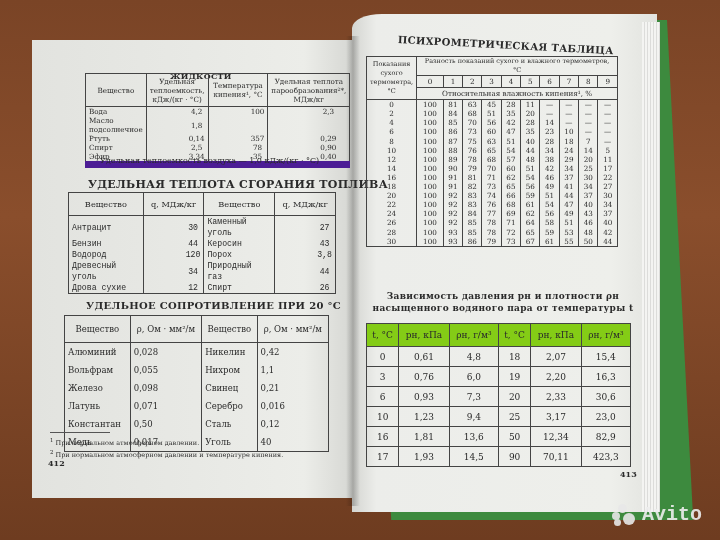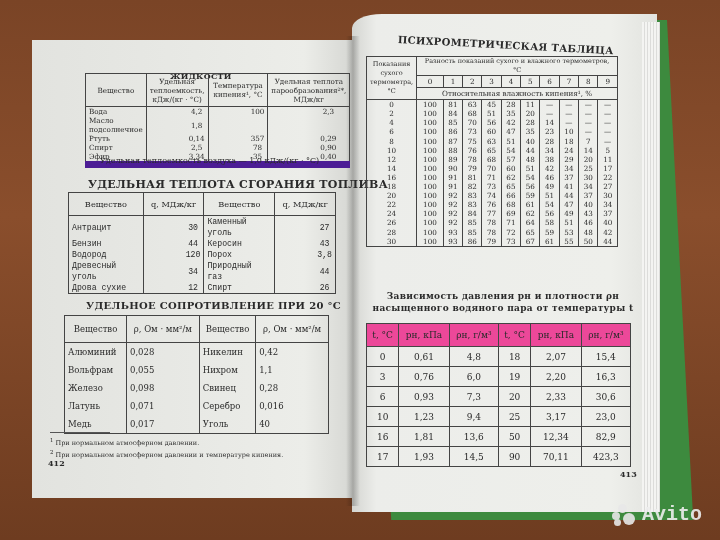--- a/index.html
+++ b/index.html
@@ -29,21 +29,21 @@
   .tbl-res{position:absolute;left:64px;top:315px;width:265px;font-size:8.5px;line-height:18px;}
   .tbl-res th{height:26px;text-align:center;line-height:10px;}
   .tbl-res td{border-top:none;border-bottom:none;}
   .tbl-res tr:last-child td{border-bottom:1px solid #444;}
   .c{text-align:center;padding-left:42px;}
   .psy{position:absolute;left:366px;top:56px;width:252px;font-size:7.2px;line-height:9.1px;}
   .psy th{text-align:center;height:11px;}
   .psy td{border-top:none;border-bottom:none;text-align:center;padding:0 1px;}
   .psy tr:last-child td{border-bottom:1px solid #444;}
   .vap{position:absolute;left:366px;top:323px;width:265px;font-size:9px;}
-  .vap th{height:22px;text-align:center;background:#ec4899;}
+  .vap th{height:22px;text-align:center;background:#84cc16;}
   .vap td{height:19px;text-align:center;}
   .small{font-size:6.5px;}
   .avito{position:absolute;left:612px;top:503px;display:flex;align-items:center;color:#eee;font-family:Liberation Mono, monospace;font-size:20px;font-weight:bold;opacity:.9;}
   .dots{position:relative;width:26px;height:22px;margin-right:4px;}
   .dots span{position:absolute;border-radius:50%;background:#e8e8e8;}
 </style>
 </head>
 <body>
 
 <div class="cover"></div>
@@ -155,27 +155,33 @@
   <tr>
         <td>Вольфрам</td>
         <td>0,055</td>
         <td>Нихром</td>
         <td>1,1</td>
       </tr>
   <tr>
         <td>Железо</td>
         <td>0,098</td>
         <td>Свинец</td>
-        <td>0,28</td>
+        <td>0,21</td>
       </tr>
   <tr>
         <td>Латунь</td>
         <td>0,071</td>
         <td>Серебро</td>
         <td>0,016</td>
+      </tr>
+  <tr>
+        <td>Константан</td>
+        <td>0,50</td>
+        <td>Сталь</td>
+        <td>0,12</td>
       </tr>
   <tr>
         <td>Медь</td>
         <td>0,017</td>
         <td>Уголь</td>
         <td>40</td>
       </tr>
 </tbody>
   </table>
 

